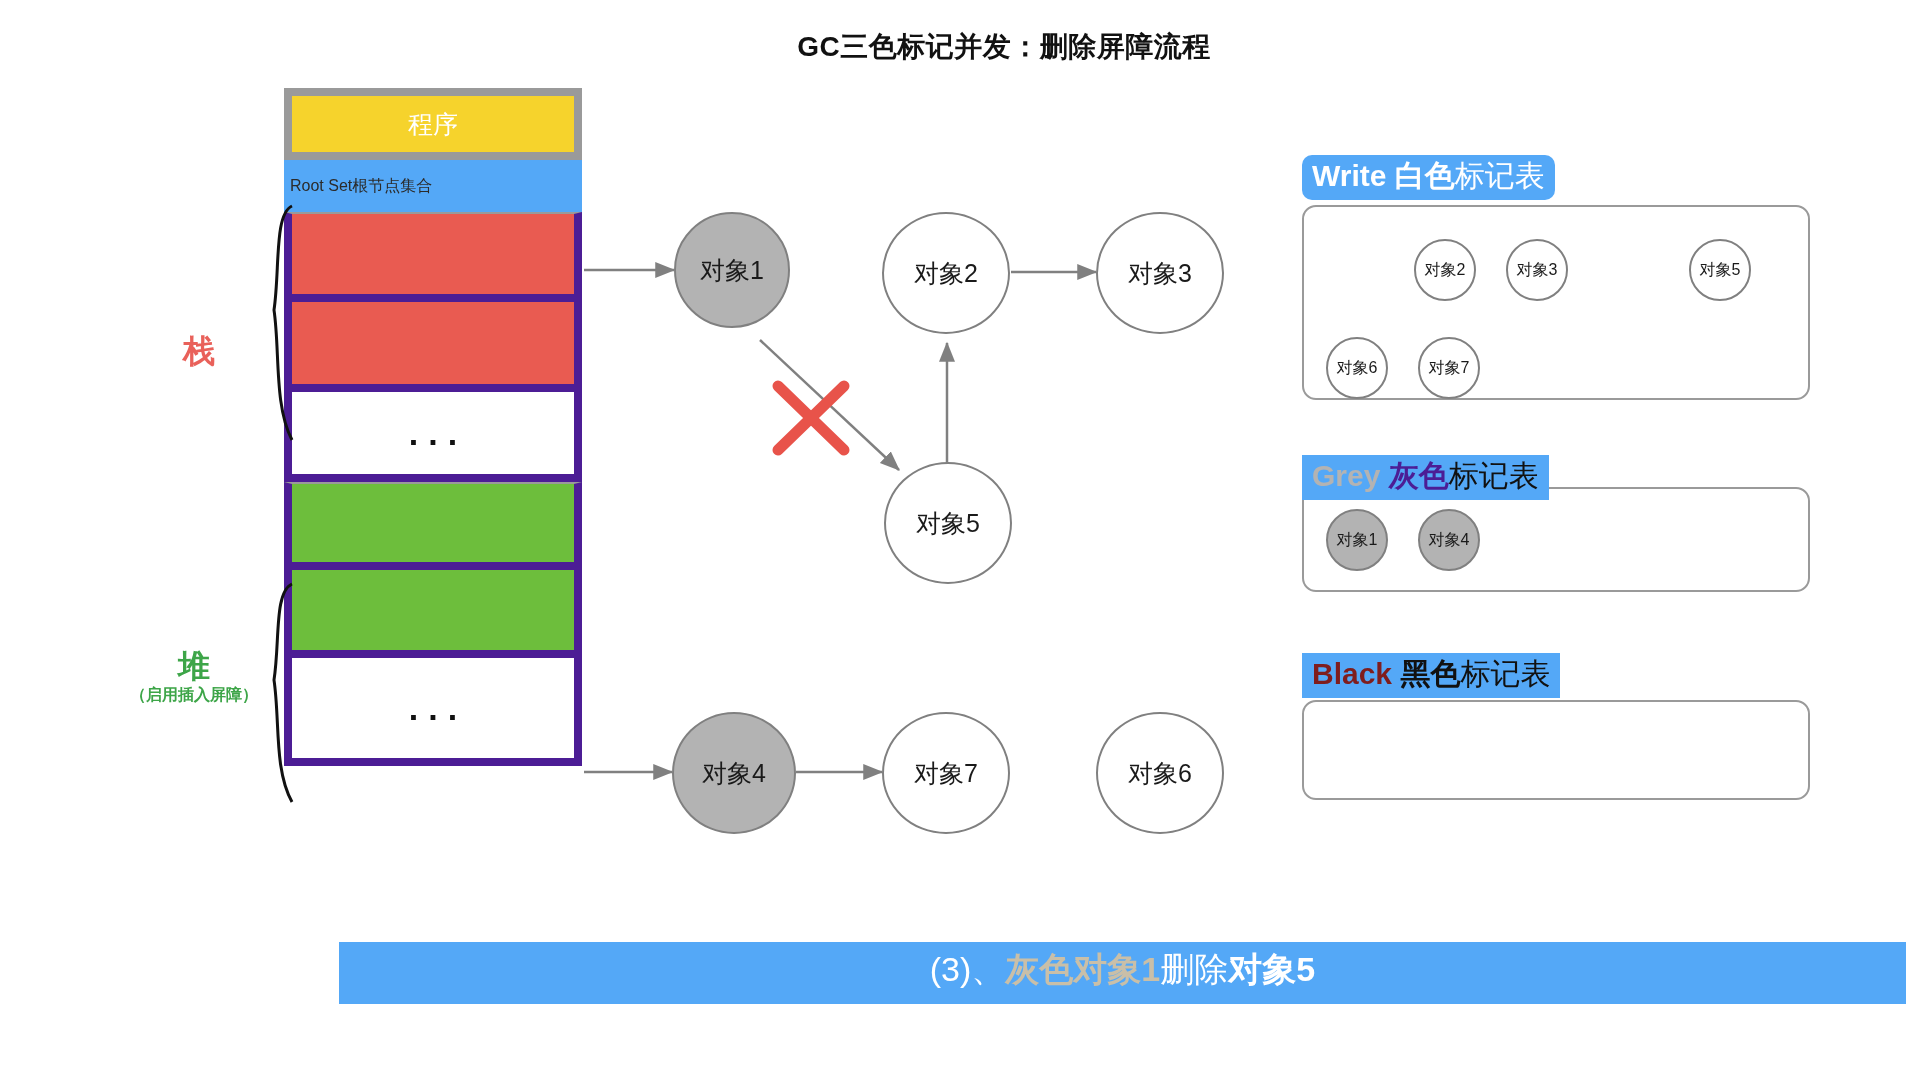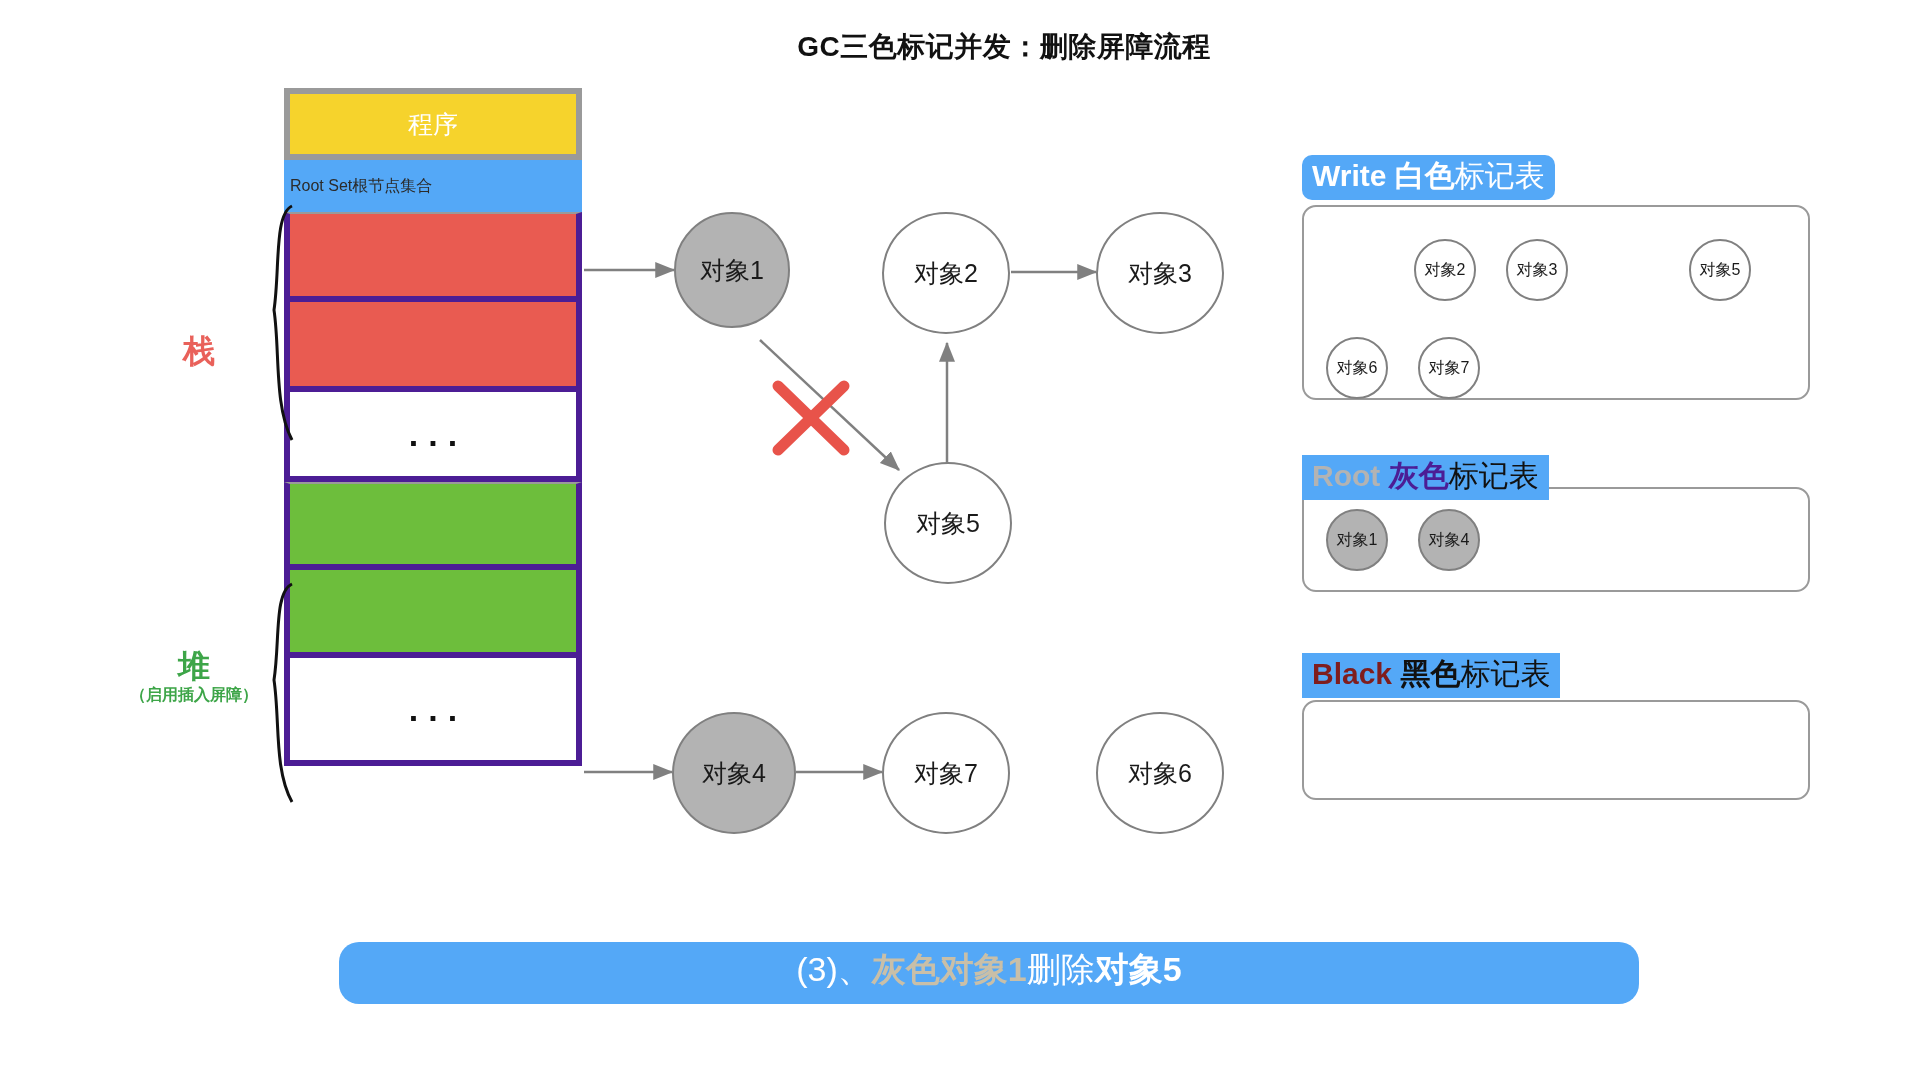--- a/index.html
+++ b/index.html
@@ -35,21 +35,21 @@
   }
 
   
   #mem-col {
     left: 240px;
     top: 88px;
     width: 298px;
   }
   .mem-block {
     box-sizing: border-box;
-    border: 6px solid #4c1d95;
+    border: 8px solid #4c1d95;
     display: flex;
     align-items: center;
     justify-content: center;
     font-size: 25px;
     color: #ffffff;
     position: relative;
   }
   .mem-block.program {
     height: 72px;
     background: #F6D32C;
@@ -171,26 +171,25 @@
     color: #1a1a1a;
     background: #ffffff;
     position: absolute;
   }
   .chip.gray { background: #B3B3B3; }
 
   
   #caption {
     left: 295px;
     top: 942px;
-    width: 1300px;
+    width: 1567px;
     background: #54A8F7;
     padding: 6px 0 12px 0;
     text-align: center;
     color: #ffffff;
-    border-radius: 20px;
   }
   .cap-line1 { font-size: 34px; line-height: 1.28; }
   .cap-line2 { font-size: 36px; line-height: 1.28; }
   .cap-gray { color: #C9BFA8; font-weight: bold; }
   .cap-b { font-weight: bold; }
 
   svg { overflow: visible; }
 </style>
 </head>
 <body>
@@ -265,21 +264,21 @@
   </div>
   <div class="abs mt-header" style="left:1258px; top:155px;border-radius:10px;">
     <span class="mt-en white">Write</span><span style="color:#fff">&nbsp;</span><span class="mt-cn white">白色</span><span class="mt-tail white">标记表</span>
   </div>
 
   <div class="abs mt-box" style="left:1258px; top:487px; width:508px; height:105px;">
     <div class="abs chip gray" style="left:22px; top:20px;">对象1</div>
     <div class="abs chip gray" style="left:114px; top:20px;">对象4</div>
   </div>
   <div class="abs mt-header" style="left:1258px; top:455px;">
-    <span class="mt-en gray">Root</span><span>&nbsp;</span><span class="mt-cn gray">灰色</span><span class="mt-tail black">标记表</span>
+    <span class="mt-en gray">Grey</span><span>&nbsp;</span><span class="mt-cn gray">灰色</span><span class="mt-tail black">标记表</span>
   </div>
 
   <div class="abs mt-box" style="left:1258px; top:700px; width:508px; height:100px;"></div>
   <div class="abs mt-header" style="left:1258px; top:653px;">
     <span class="mt-en black">Black</span><span>&nbsp;</span><span class="mt-cn black">黑色</span><span class="mt-tail black">标记表</span>
   </div>
 
   <div class="abs" id="caption">
     <div class="cap-line1">
       <span>(3)、</span><span class="cap-gray">灰色对象1</span><span>删除</span><span class="cap-b">对象5</span>

